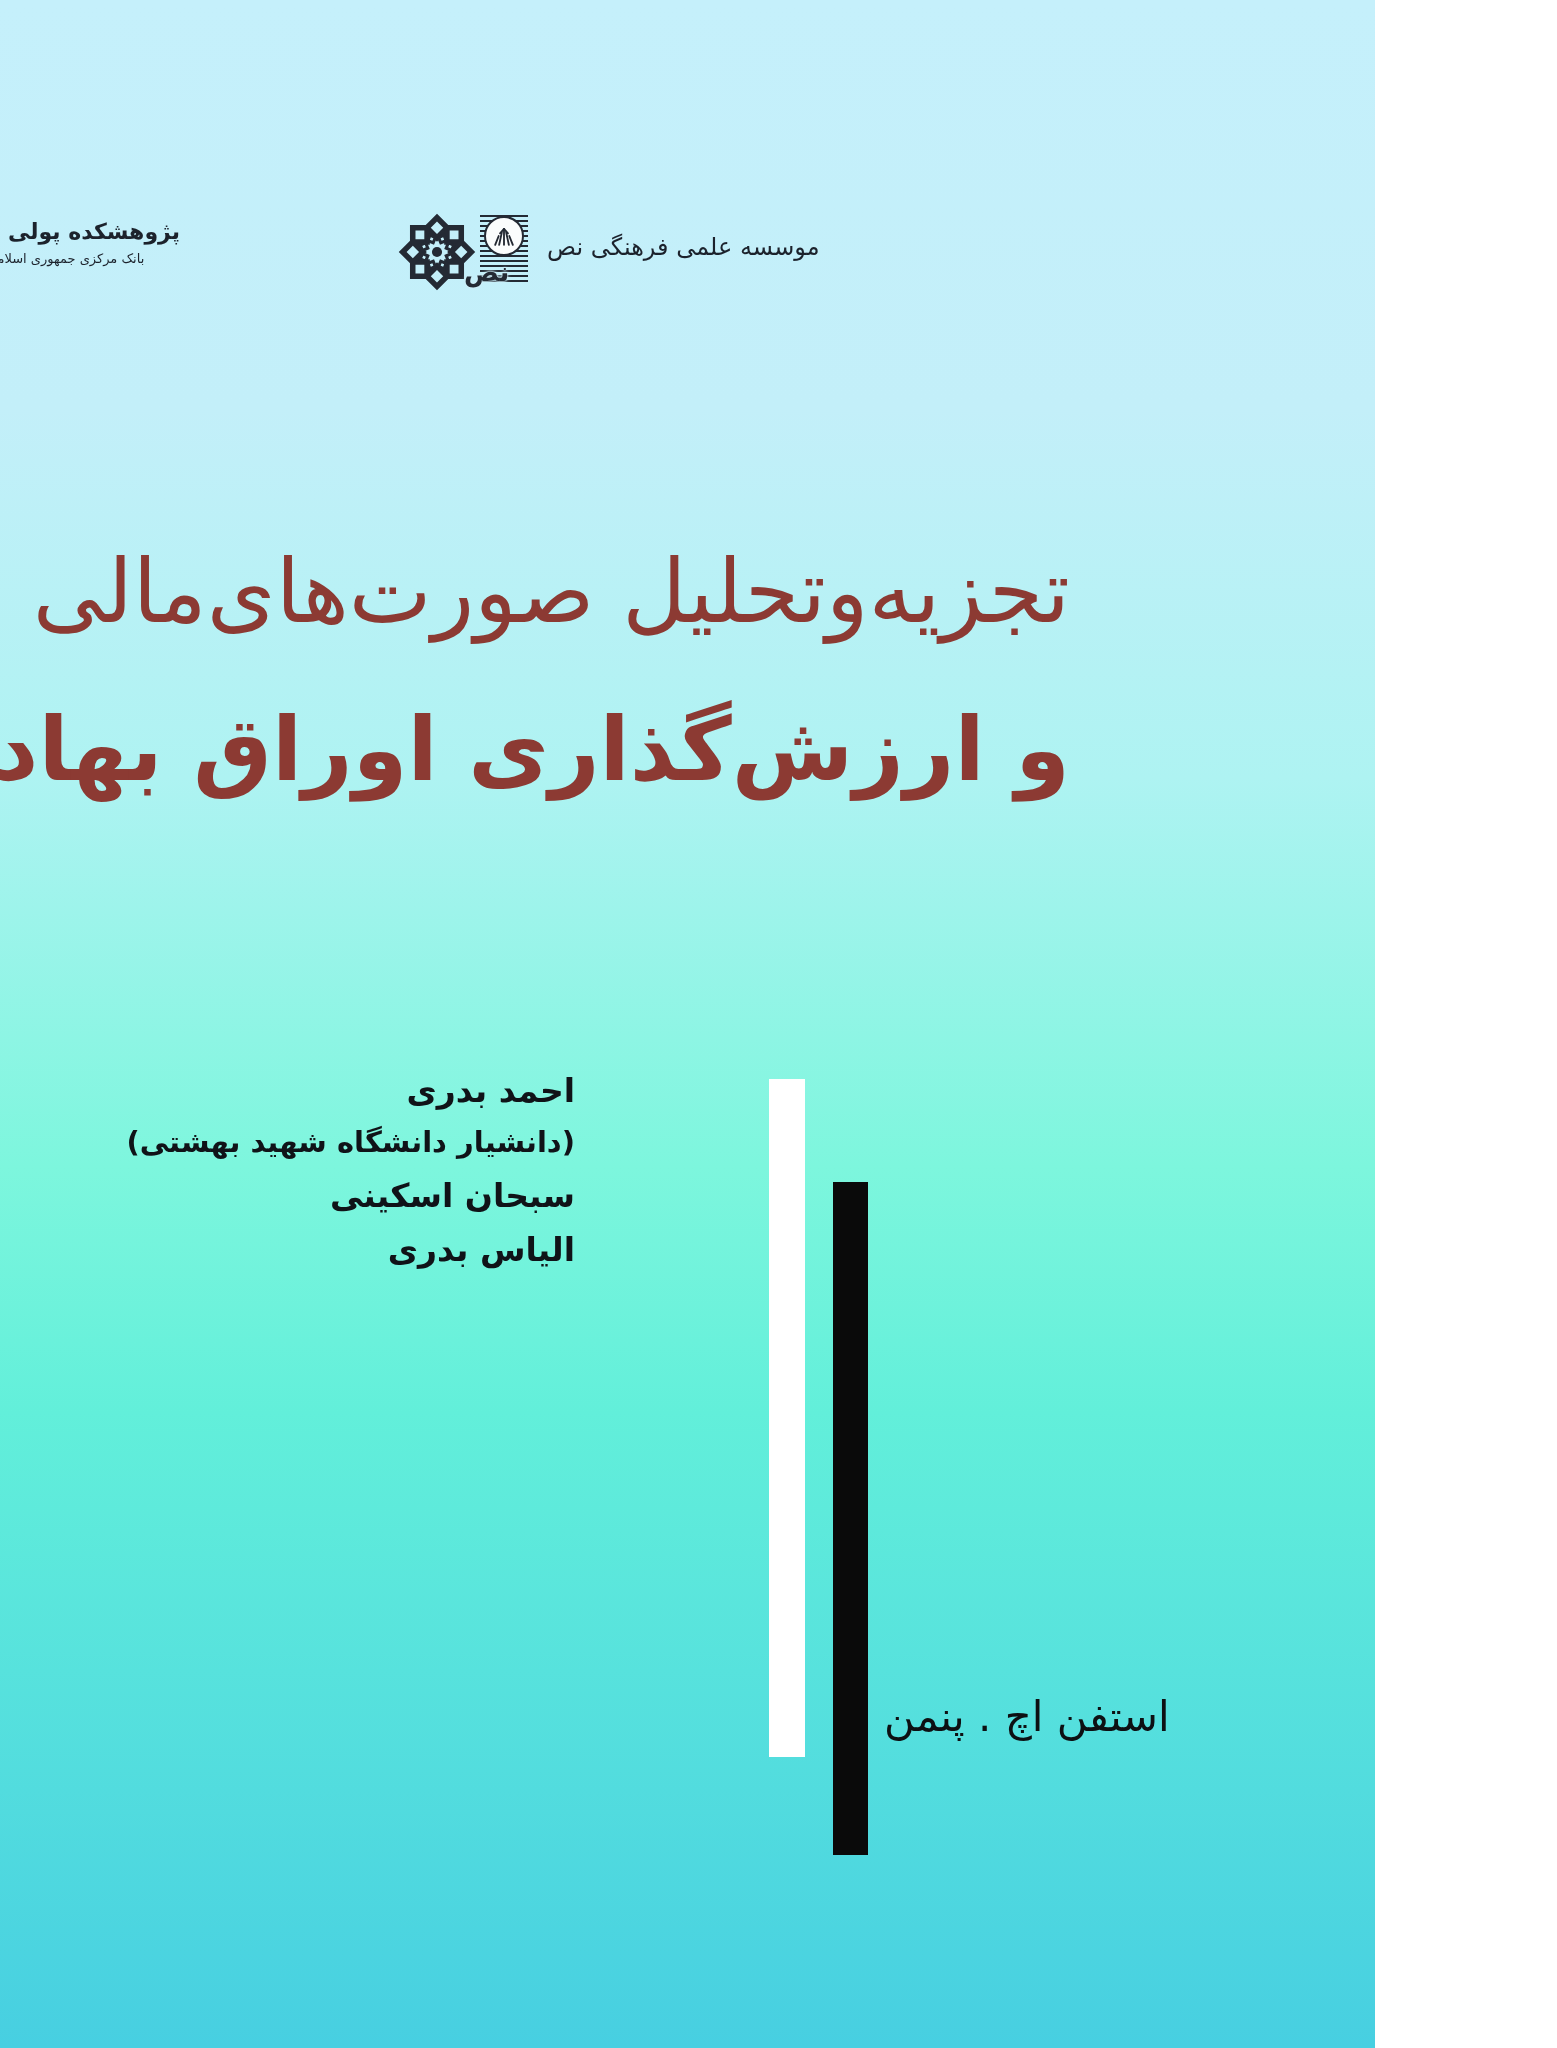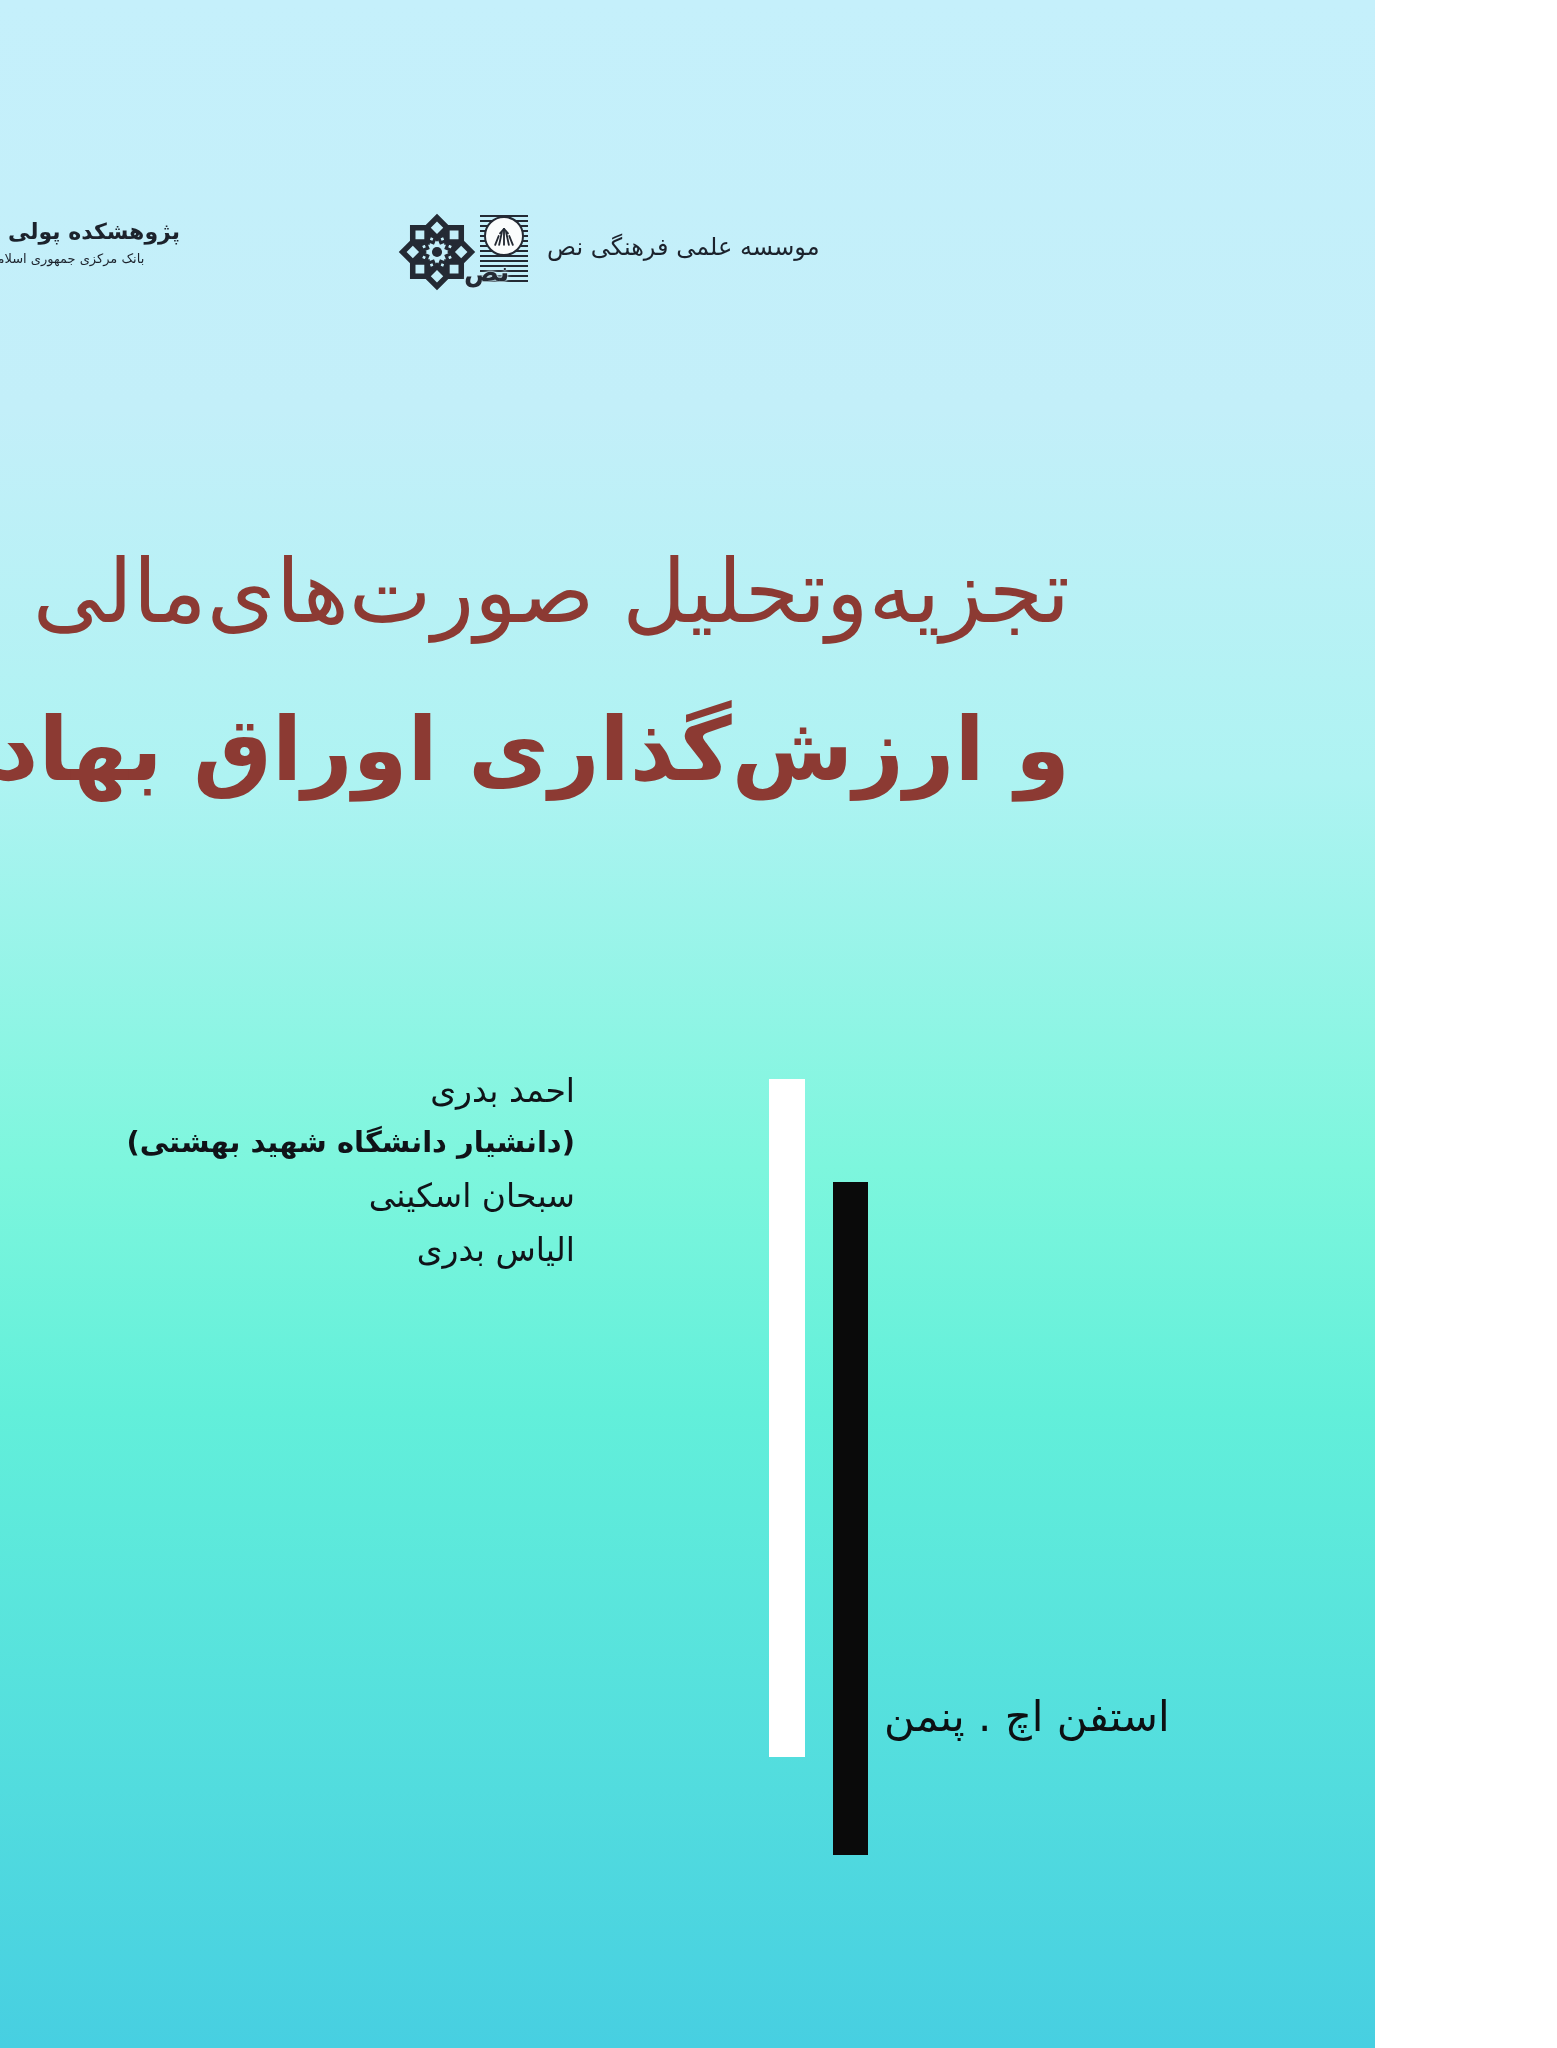--- a/index.html
+++ b/index.html
@@ -136,21 +136,21 @@
   
   .authors {
     position: absolute;
     right: 800px;
     top: 1070px;
     direction: rtl;
     text-align: right;
     color: #101318;
     white-space: nowrap;
   }
-  .author-name { font-size: 33px; font-weight: 400; line-height: 1.25; margin-bottom: 13px; text-align: right; }
+  .author-name { font-size: 33px; font-weight: 700; line-height: 1.25; margin-bottom: 13px; text-align: right; }
   .author-note { font-size: 29px; font-weight: 600; line-height: 1.30; margin-bottom: 13px; }
 
   
   .bar-white {
     position: absolute;
     left: 769px;
     top: 1079px;
     width: 36px;
     height: 678px;
     background: var(--bar-white, #ffffff);

